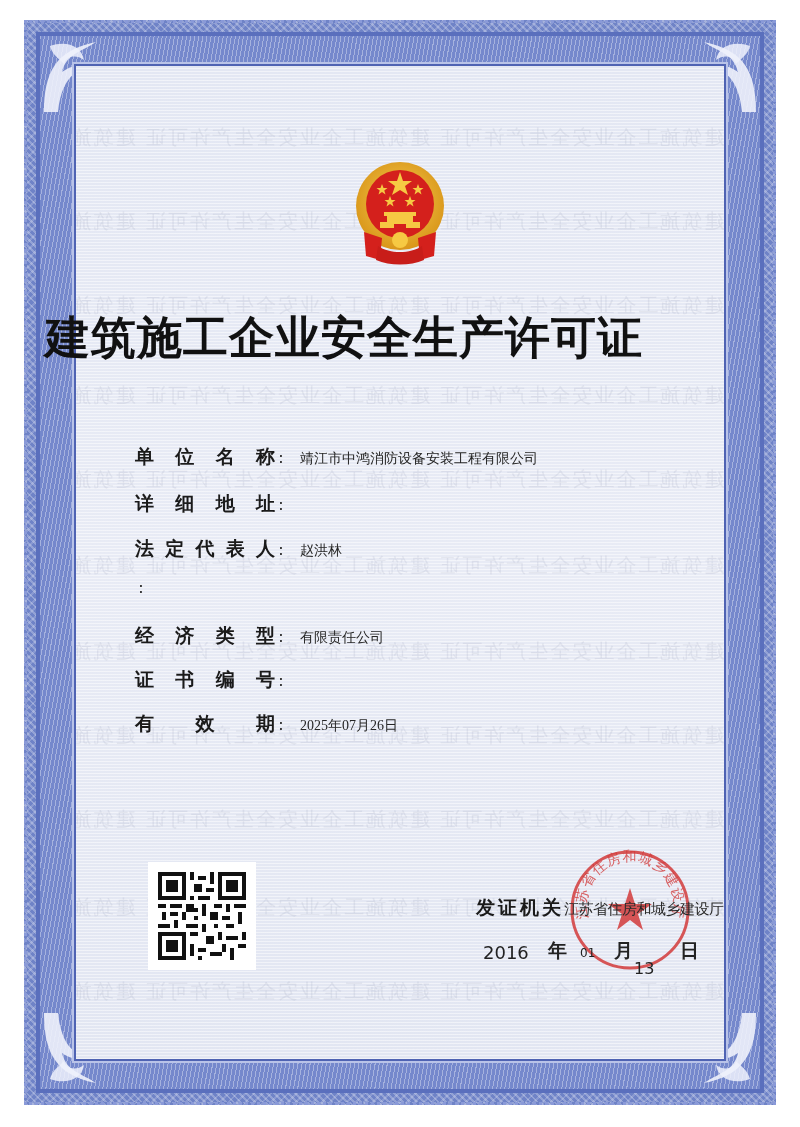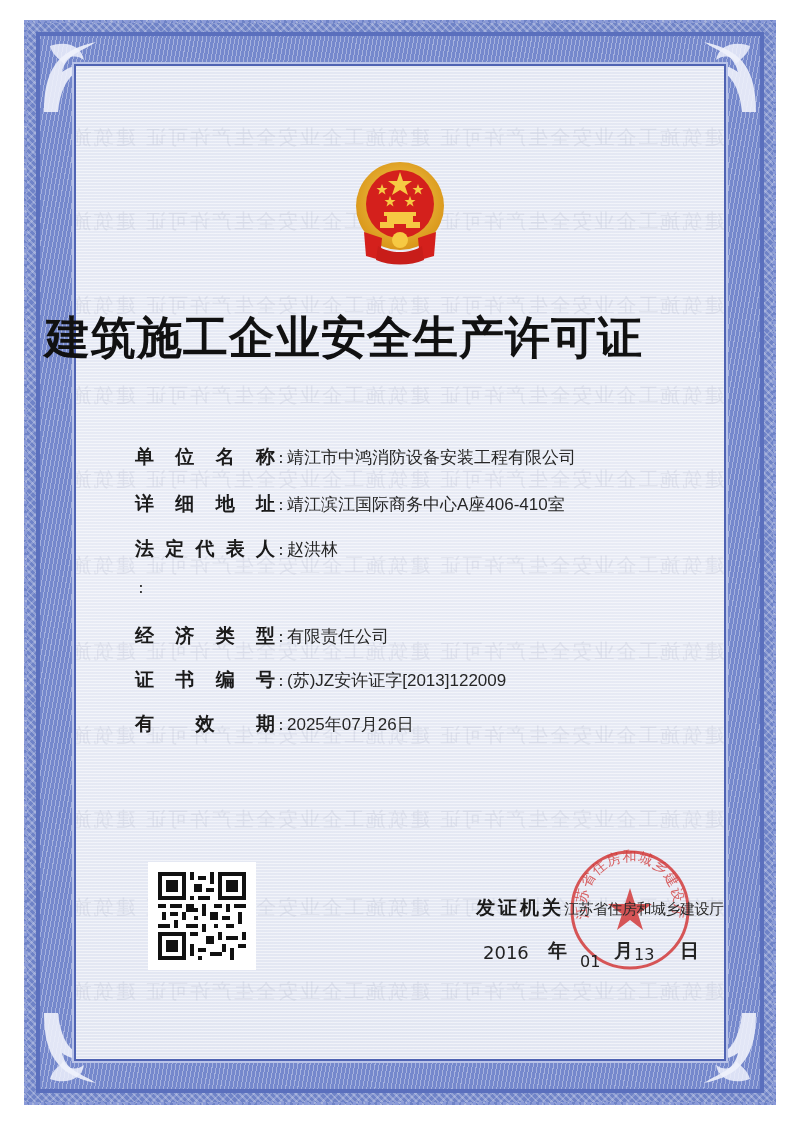--- a/index.html
+++ b/index.html
@@ -88,24 +88,25 @@
       letter-spacing: 0;
     }
     .field-label.compact { justify-content: flex-start; letter-spacing: -0.5px; }
     .colon {
       font-size: 16px;
       color: #222;
       width: 12px;
       text-align: center;
     }
     .field-value {
-      font-size: 17px;
+      font-size: 14px;
       color: #262626;
-      font-family: Liberation Sans, sans-serif;
+      font-family: Liberation Serif, serif;
       white-space: nowrap;
+      margin-left: 13px;
     }
     .qr {
       position: absolute;
       left: 148px; top: 862px; width: 108px; height: 108px;
       background: #ffffff;
     }
     .qr svg { position: absolute; left: 10px; top: 10px; }
     .issuer {
       position: absolute;
       left: 476px; top: 895px;
@@ -207,21 +208,20 @@
   <span class="field-value">靖江市中鸿消防设备安装工程有限公司</span>
 </div>
 <div class="field" style="top:491px">
   <div class="field-label" id="lbl1">
       <span>详</span>
       <span>细</span>
       <span>地</span>
       <span>址</span>
     </div>
   <span class="colon">:</span>
-  <span class="field-value">靖江滨江国际商务中心A座406-410室</span>
 </div>
 <div class="field" style="top:536px">
   <div class="field-label" id="lbl2">
       <span>法</span>
       <span>定</span>
       <span>代</span>
       <span>表</span>
       <span>人</span>
     </div>
   <span class="colon">:</span>
@@ -241,21 +241,20 @@
   <span class="field-value">有限责任公司</span>
 </div>
 <div class="field" style="top:667px">
   <div class="field-label" id="lbl5">
       <span>证</span>
       <span>书</span>
       <span>编</span>
       <span>号</span>
     </div>
   <span class="colon">:</span>
-  <span class="field-value">(苏)JZ安许证字[2013]122009</span>
 </div>
 <div class="field" style="top:711px">
   <div class="field-label" id="lbl6">
       <span>有</span>
       <span>效</span>
       <span>期</span>
     </div>
   <span class="colon">:</span>
   <span class="field-value">2025年07月26日</span>
 </div>
@@ -329,17 +328,17 @@
 </svg>
 
 <div class="issuer">
   <span class="issuer-label">发证机关</span>
   <span class="issuer-value">江苏省住房和城乡建设厅</span>
 </div>
 
 <div class="date-row">
   <span style="left:483px; top:6px">2016</span>
   <span class="cn" style="left:548px; top:2px">年</span>
-  <span style="left:580px; top:16px; font-size:16px">01</span>
+  <span style="left:580px; top:10px; font-size:12px">01</span>
   <span class="cn" style="left:614px; top:2px">月</span>
-  <span style="left:634px; top:9px; font-size:16px">13</span>
+  <span style="left:634px; top:23px; font-size:16px">13</span>
   <span class="cn" style="left:680px; top:2px">日</span>
 </div>
 
 </body></html>

